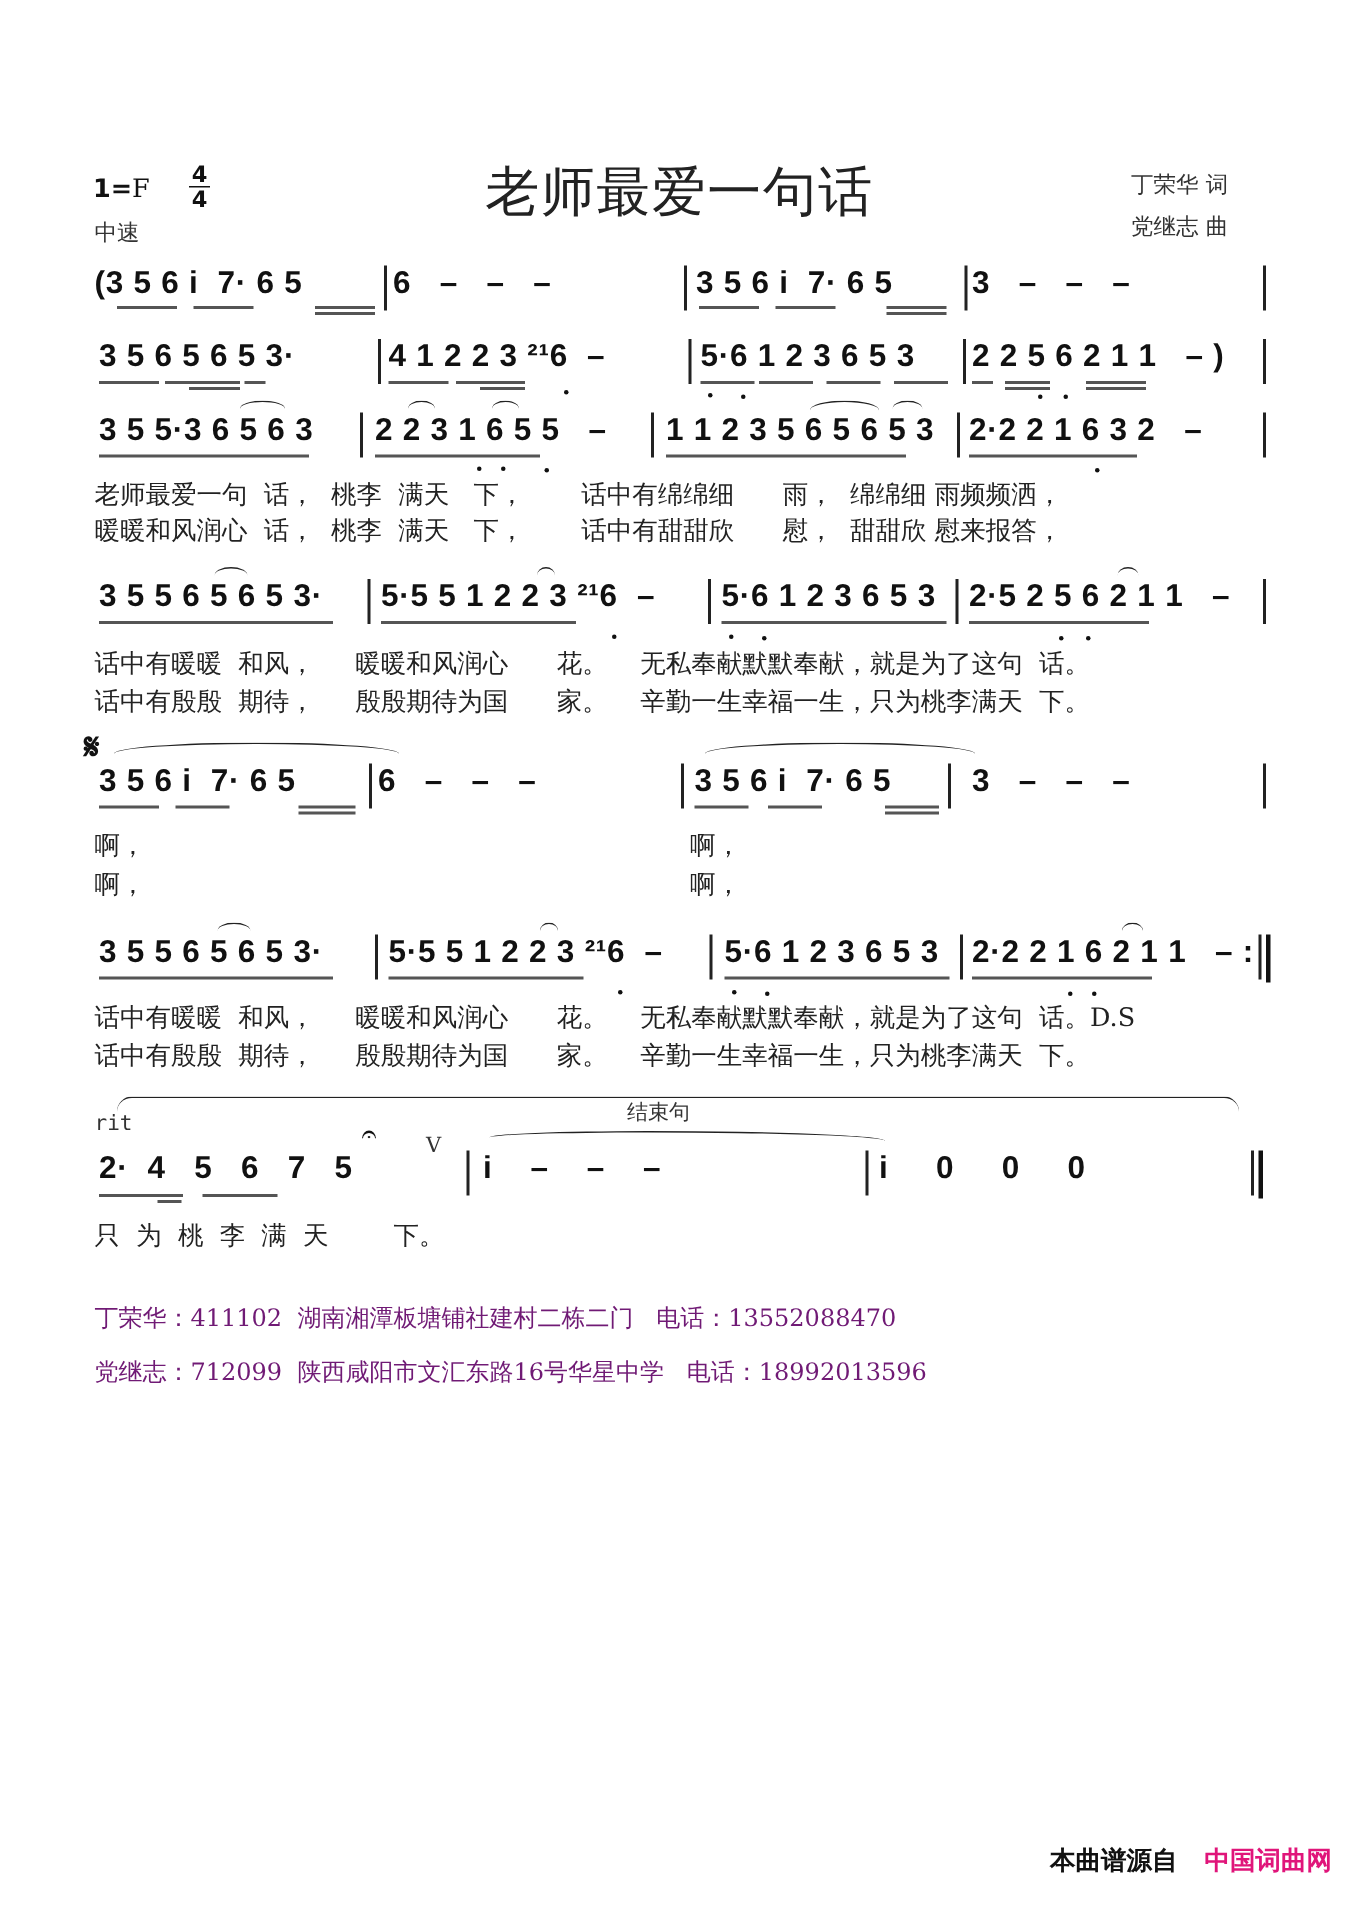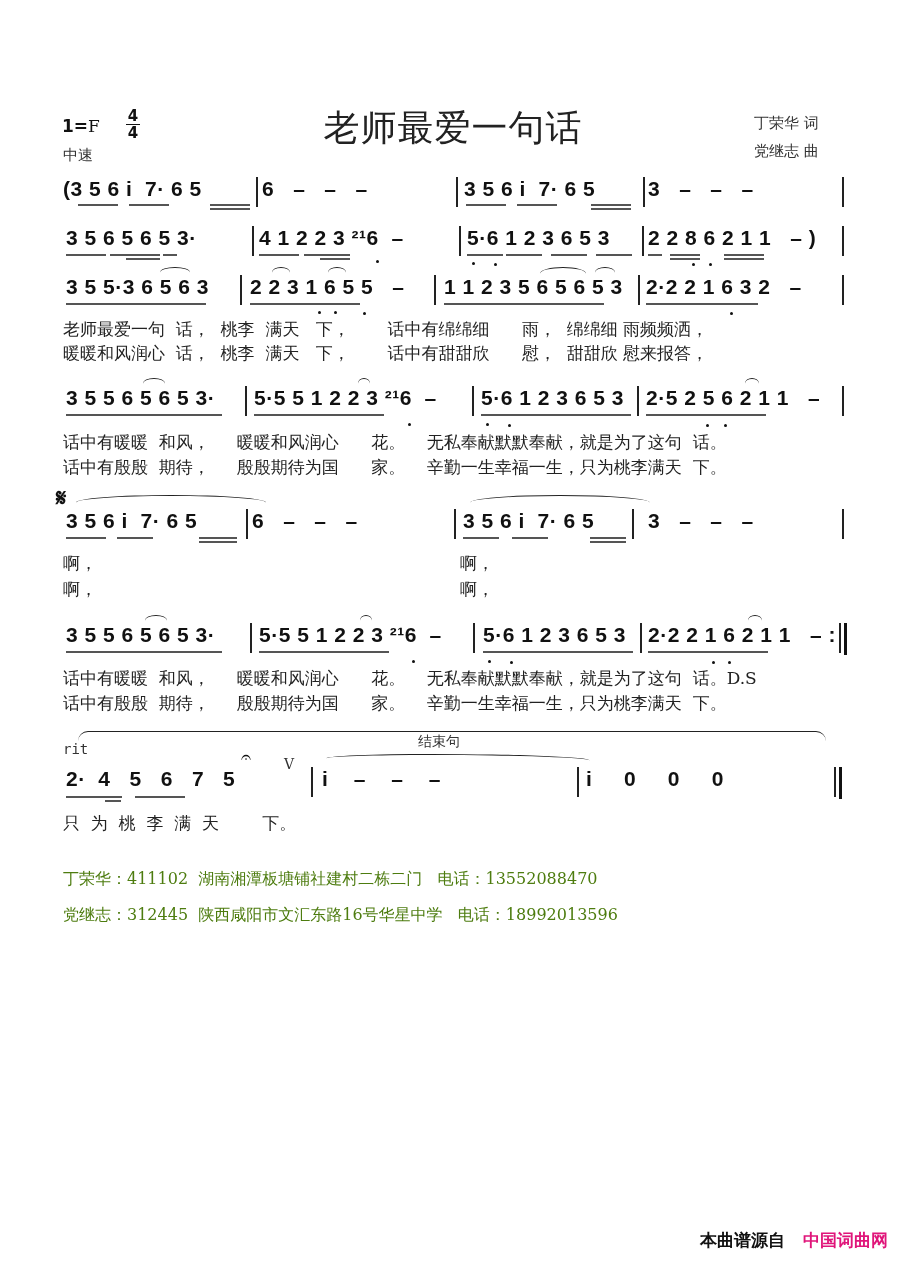--- a/index.html
+++ b/index.html
@@ -13,21 +13,21 @@
   .tempo { left:63px; top:146px; font-size:15px; font-family:"DejaVu Serif", serif; color:#333; }
   .credit { left:754px; font-size:15px; font-family:"DejaVu Serif", serif; color:#333; }
   .row { left:0; width:906px; height:30px; }
   .notes { position:absolute; font-family:"Liberation Sans", sans-serif; font-weight:bold; font-size:21px; white-space:pre; letter-spacing:0.5px; }
   .bar { position:absolute; width:1.5px; background:#222; height:30px; }
   .dbar { position:absolute; width:3px; background:#111; height:32px; }
   .ul { position:absolute; height:1.5px; background:#555; }
   .lyric { position:absolute; font-family:"DejaVu Serif", serif; font-size:17px; white-space:pre; color:#222; }
   .arc { position:absolute; border-top:1.5px solid #222; border-radius:50% 50% 0 0; }
   .small { position:absolute; font-family:"DejaVu Serif", serif; font-size:14px; color:#333; }
-  .addr { left:63px; font-family:"DejaVu Serif", serif; font-size:16px; color:#4d7c0f; white-space:pre; }
+  .addr { left:63px; font-family:"DejaVu Serif", serif; font-size:16px; color:#701a75; white-space:pre; }
   .source { left:700px; top:1229px; font-size:17px; font-weight:bold; }
   .source .site { color:#e0157a; margin-left:18px; }
   .dot { position:absolute; width:3px; height:3px; background:#111; border-radius:50%; }
 </style>
 </head>
 <body>
 
 <div class="abs key"><span>1=</span><span class="f">F</span></div>
 <div class="abs meter">
   <div>4</div>
@@ -58,21 +58,21 @@
   <div class="ul" style="left:591px;top:31px;width:40px"></div>
 </div>
 
 <div class="abs row" style="top:226px">
   <span class="notes" style="left:66px">3 5 6 5 6 5 3·</span>
   <div class="bar" style="left:252px"></div>
   <span class="notes" style="left:259px">4 1 2 2 3 ²¹6  –</span>
   <div class="bar" style="left:459px"></div>
   <span class="notes" style="left:467px">5·6 1 2 3 6 5 3</span>
   <div class="bar" style="left:642px"></div>
-  <span class="notes" style="left:648px">2 2 8 6 2 1 1   – )</span>
+  <span class="notes" style="left:648px">2 2 5 6 2 1 1   – )</span>
   <div class="bar" style="left:842px"></div>
   <div class="ul" style="left:66px;top:28px;width:40px"></div>
   <div class="ul" style="left:110px;top:28px;width:50px"></div>
   <div class="ul" style="left:126px;top:32px;width:34px"></div>
   <div class="ul" style="left:163px;top:28px;width:14px"></div>
   <div class="ul" style="left:259px;top:28px;width:40px"></div>
   <div class="ul" style="left:304px;top:28px;width:46px"></div>
   <div class="ul" style="left:320px;top:32px;width:30px"></div>
   <div class="ul" style="left:467px;top:28px;width:36px"></div>
   <div class="ul" style="left:506px;top:28px;width:36px"></div>
@@ -207,17 +207,17 @@
   <span class="notes" style="left:586px">i     0     0     0</span>
   <div class="bar" style="left:834px"></div>
   <div class="dbar" style="left:839px"></div>
   <div class="ul" style="left:66px;top:29px;width:56px"></div>
   <div class="ul" style="left:105px;top:33px;width:16px"></div>
   <div class="ul" style="left:135px;top:29px;width:50px"></div>
 </div>
 <div class="lyric" style="left:63px;top:812px">只  为  桃  李  满  天        下。</div>
 
 <div class="abs addr" style="top:869px">丁荣华：411102  湖南湘潭板塘铺社建村二栋二门   电话：13552088470</div>
-<div class="abs addr" style="top:905px">党继志：312445  陕西咸阳市文汇东路16号华星中学   电话：18992013596</div>
+<div class="abs addr" style="top:905px">党继志：712099  陕西咸阳市文汇东路16号华星中学   电话：18992013596</div>
 
 <div class="abs source">
   <span>本曲谱源自</span><span class="site">中国词曲网</span>
 </div>
 
 </body></html>

